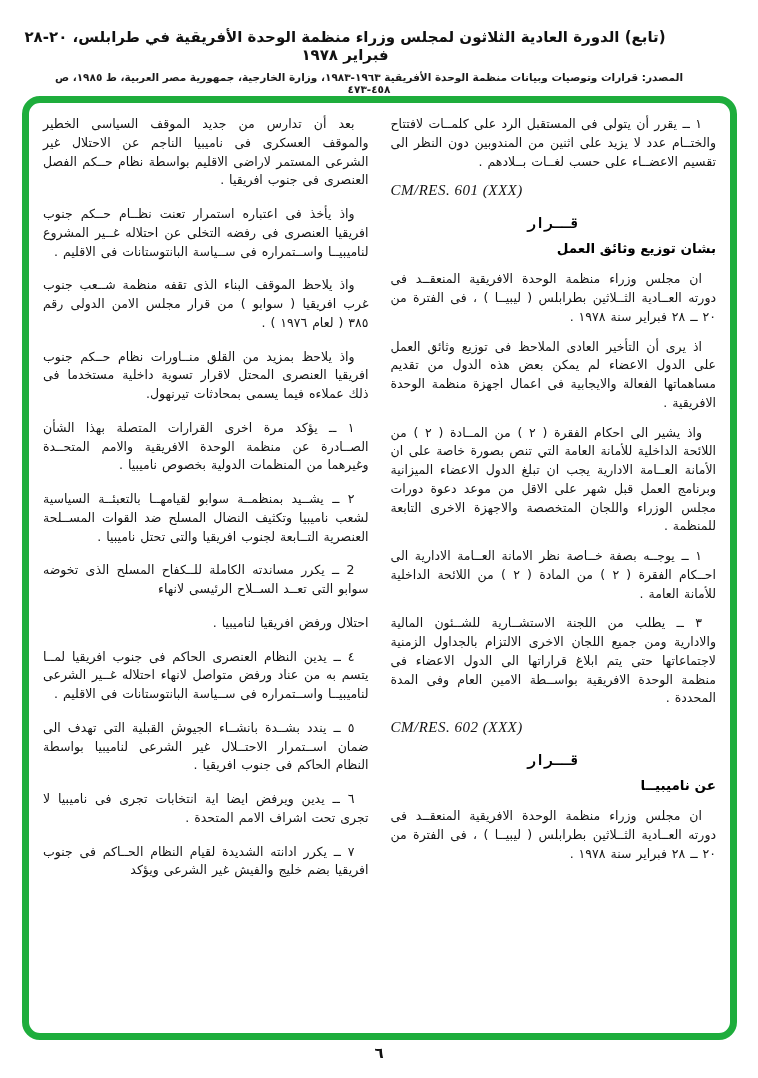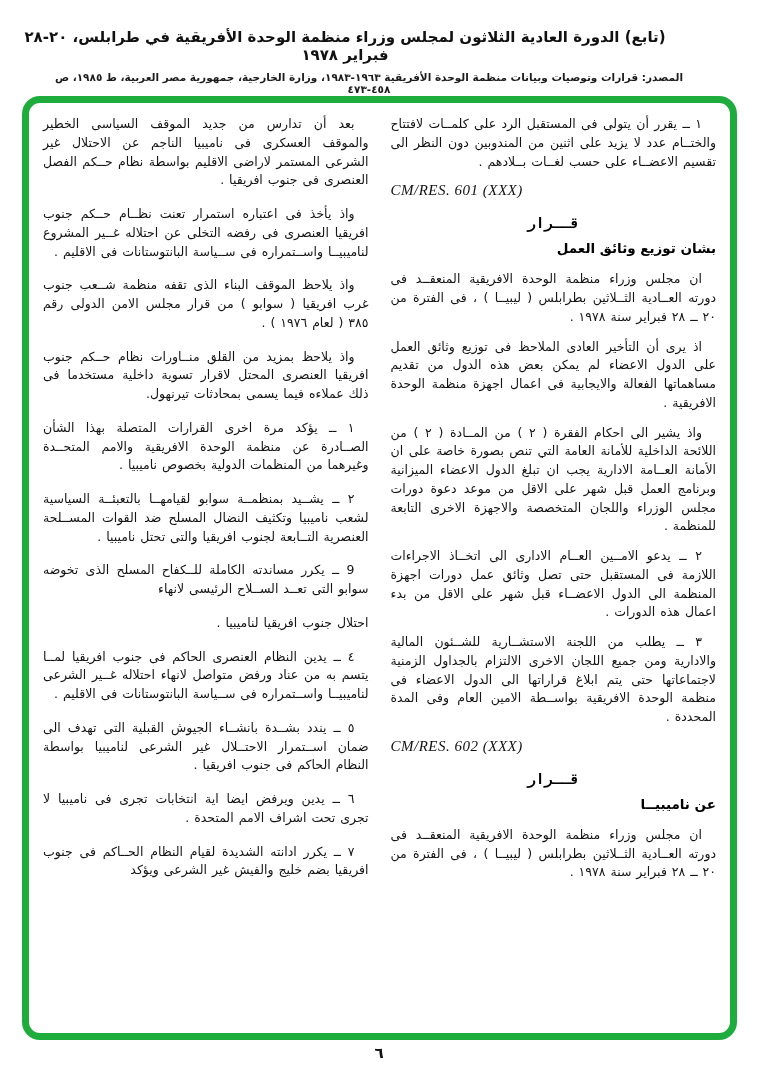--- a/index.html
+++ b/index.html
@@ -59,37 +59,37 @@
   <div class="columns">
 
     <div class="col col-right">
       <p class="para">١ ــ يقرر أن يتولى فى المستقبل الرد على كلمــات لافتتاح والختــام عدد لا يزيد على اثنين من المندوبين دون النظر الى تقسيم الاعضــاء على حسب لغــات بــلادهم .</p>
       <div class="cmres">CM/RES. 601 (XXX)</div>
       <div class="res-title">قــرار</div>
       <div class="res-subject">بشان توزيع وثائق العمل</div>
       <p class="para">ان مجلس وزراء منظمة الوحدة الافريقية المنعقــد فى دورته العــادية الثــلاثين بطرابلس ( ليبيــا ) ، فى الفترة من ٢٠ ــ ٢٨ فبراير سنة ١٩٧٨ .</p>
       <p class="para">اذ يرى أن التأخير العادى الملاحظ فى توزيع وثائق العمل على الدول الاعضاء لم يمكن بعض هذه الدول من تقديم مساهماتها الفعالة والايجابية فى اعمال اجهزة منظمة الوحدة الافريقية .</p>
       <p class="para">واذ يشير الى احكام الفقرة ( ٢ ) من المــادة ( ٢ ) من اللائحة الداخلية للأمانة العامة التي تنص بصورة خاصة على ان الأمانة العــامة الادارية يجب ان تبلغ الدول الاعضاء الميزانية وبرنامج العمل قبل شهر على الاقل من موعد دعوة دورات مجلس الوزراء واللجان المتخصصة والاجهزة الاخرى التابعة للمنظمة .</p>
-      <p class="para">٢ ــ يدعو الامــين العــام الادارى الى اتخــاذ الاجراءات اللازمة فى المستقبل حتى تصل وثائق عمل دورات اجهزة المنظمة الى الدول الاعضــاء قبل شهر على الاقل من بدء اعمال هذه الدورات .</p>
+      <p class="para">١ ــ يوجــه بصفة خــاصة نظر الامانة العــامة الادارية الى احــكام الفقرة ( ٢ ) من المادة ( ٢ ) من اللائحة الداخلية للأمانة العامة .</p>
       <p class="para">٣ ــ يطلب من اللجنة الاستشــارية للشــئون المالية والادارية ومن جميع اللجان الاخرى الالتزام بالجداول الزمنية لاجتماعاتها حتى يتم ابلاغ قراراتها الى الدول الاعضاء فى منظمة الوحدة الافريقية بواســطة الامين العام وفى المدة المحددة .</p>
       <div class="cmres">CM/RES. 602 (XXX)</div>
       <div class="res-title">قــرار</div>
       <div class="res-subject">عن ناميبيــا</div>
       <p class="para">ان مجلس وزراء منظمة الوحدة الافريقية المنعقــد فى دورته العــادية الثــلاثين بطرابلس ( ليبيــا ) ، فى الفترة من ٢٠ ــ ٢٨ فبراير سنة ١٩٧٨ .</p>
     </div>
 
     <div class="col col-left">
       <p class="para">بعد أن تدارس من جديد الموقف السياسى الخطير والموقف العسكرى فى ناميبيا الناجم عن الاحتلال غير الشرعى المستمر لاراضى الاقليم بواسطة نظام حــكم الفصل العنصرى فى جنوب افريقيا .</p>
       <p class="para">واذ يأخذ فى اعتباره استمرار تعنت نظــام حــكم جنوب افريقيا العنصرى فى رفضه التخلى عن احتلاله غــير المشروع لناميبيــا واســتمراره فى ســياسة البانتوستانات فى الاقليم .</p>
       <p class="para">واذ يلاحظ الموقف البناء الذى تقفه منظمة شــعب جنوب غرب افريقيا ( سوابو ) من قرار مجلس الامن الدولى رقم ٣٨٥ ( لعام ١٩٧٦ ) .</p>
       <p class="para">واذ يلاحظ بمزيد من القلق منــاورات نظام حــكم جنوب افريقيا العنصرى المحتل لاقرار تسوية داخلية مستخدما فى ذلك عملاءه فيما يسمى بمحادثات تيرنهول.</p>
       <p class="para">١ ــ يؤكد مرة اخرى القرارات المتصلة بهذا الشأن الصــادرة عن منظمة الوحدة الافريقية والامم المتحــدة وغيرهما من المنظمات الدولية بخصوص ناميبيا .</p>
       <p class="para">٢ ــ يشــيد بمنظمــة سوابو لقيامهــا بالتعبئــة السياسية لشعب ناميبيا وتكثيف النضال المسلح ضد القوات المســلحة العنصرية التــابعة لجنوب افريقيا والتى تحتل ناميبيا .</p>
-      <p class="para">9 ــ يكرر مساندته الكاملة للــكفاح المسلح الذى تخوضه سوابو التى تعــد الســلاح الرئيسى لانهاء</p>
-      <p class="para no-indent">احتلال جنوب افريقيا لناميبيا .</p>
+      <p class="para">2 ــ يكرر مساندته الكاملة للــكفاح المسلح الذى تخوضه سوابو التى تعــد الســلاح الرئيسى لانهاء</p>
+      <p class="para no-indent">احتلال ورفض افريقيا لناميبيا .</p>
       <p class="para">٤ ــ يدين النظام العنصرى الحاكم فى جنوب افريقيا لمــا يتسم به من عناد ورفض متواصل لانهاء احتلاله غــير الشرعى لناميبيــا واســتمراره فى ســياسة البانتوستانات فى الاقليم .</p>
       <p class="para">٥ ــ يندد بشــدة بانشــاء الجيوش القبلية التى تهدف الى ضمان اســتمرار الاحتــلال غير الشرعى لناميبيا بواسطة النظام الحاكم فى جنوب افريقيا .</p>
       <p class="para">٦ ــ يدين ويرفض ايضا اية انتخابات تجرى فى ناميبيا لا تجرى تحت اشراف الامم المتحدة .</p>
       <p class="para">٧ ــ يكرر ادانته الشديدة لقيام النظام الحــاكم فى جنوب افريقيا بضم خليج والفيش غير الشرعى ويؤكد</p>
     </div>
 
   </div>
 </div>
 
 <div class="page-number">٦</div>

